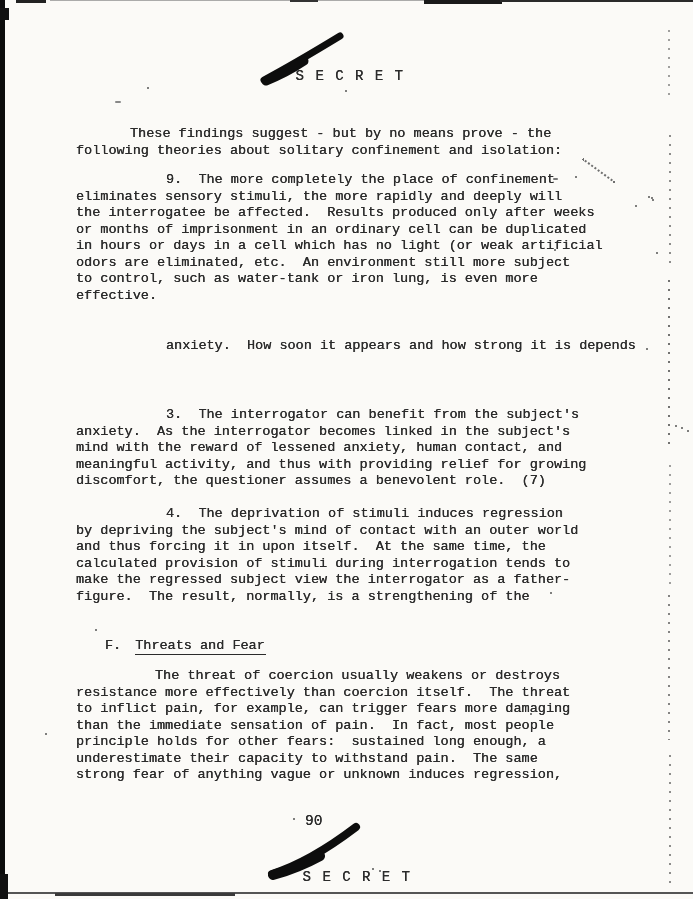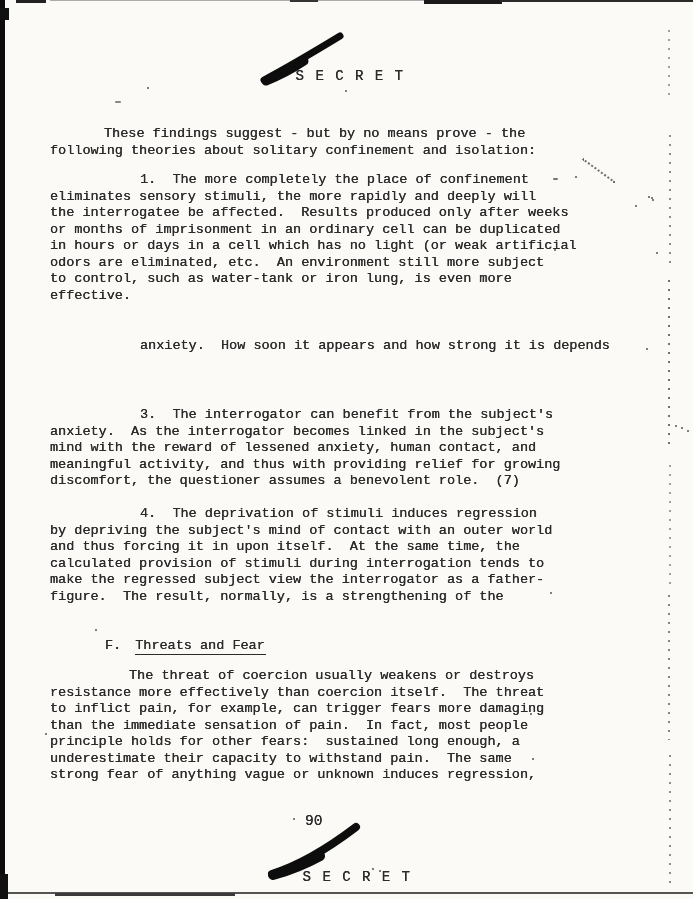--- a/index.html
+++ b/index.html
@@ -7,21 +7,21 @@
     position:relative;width:693px;height:899px;overflow:hidden;
     background:#fbfaf7;
     font-family:"Liberation Mono","DejaVu Sans Mono",monospace;
     color:#2b2b2b;
   }
   .tx{
     font-size:13.5px;line-height:16.5px;
     text-shadow:0 0 .5px rgba(40,40,40,.85), .3px 0 0 rgba(40,40,40,.35);
   }
   .tline{white-space:pre;height:16.5px;}
-  .para{position:absolute;left:50px;right:30px;}
+  .para{position:absolute;left:76px;right:30px;}
   .p-intro .tline:first-child{padding-left:54px;}
   .p-item  .tline:first-child{padding-left:90px;}
   .p-close .tline:first-child{padding-left:79px;}
   .heading{position:absolute;left:105px;top:638px;text-align:center;}
   .heading .gap{display:inline-block;width:14px;}
   .u{border-bottom:1.3px solid #2b2b2b;padding:0 1px 1px 0;}
   .class-line{position:absolute;font-size:14px;letter-spacing:1.5px;white-space:pre;}
   .pageno{position:absolute;font-size:14.5px;}
   .slash{position:absolute;pointer-events:none;}
   
@@ -86,21 +86,21 @@
     <path d="M12,52 Q42,36 88,8" fill="none" stroke="#0d0d0d" stroke-width="7" stroke-linecap="round"></path>
     <path d="M14,53 Q34,45 52,33" fill="none" stroke="#0d0d0d" stroke-width="9" stroke-linecap="round"></path>
   </svg>
 
   <main>
     <div class="para p-intro tx" style="top:126px">
         <div class="tline">These findings suggest - but by no means prove - the</div>
         <div class="tline">following theories about solitary confinement and isolation:</div>
       </div>
     <div class="para p-item tx" style="top:172px">
-        <div class="tline">1.  The more completely the place of confinement</div>
+        <div class="tline">9.  The more completely the place of confinement</div>
         <div class="tline">eliminates sensory stimuli, the more rapidly and deeply will</div>
         <div class="tline">the interrogatee be affected.  Results produced only after weeks</div>
         <div class="tline">or months of imprisonment in an ordinary cell can be duplicated</div>
         <div class="tline">in hours or days in a cell which has no light (or weak artificial</div>
         <div class="tline">odors are eliminated, etc.  An environment still more subject</div>
         <div class="tline">to control, such as water-tank or iron lung, is even more</div>
         <div class="tline">effective.</div>
       </div>
     <div class="para p-item tx" style="top:338px">
         <div class="tline">anxiety.  How soon it appears and how strong it is depends</div>

